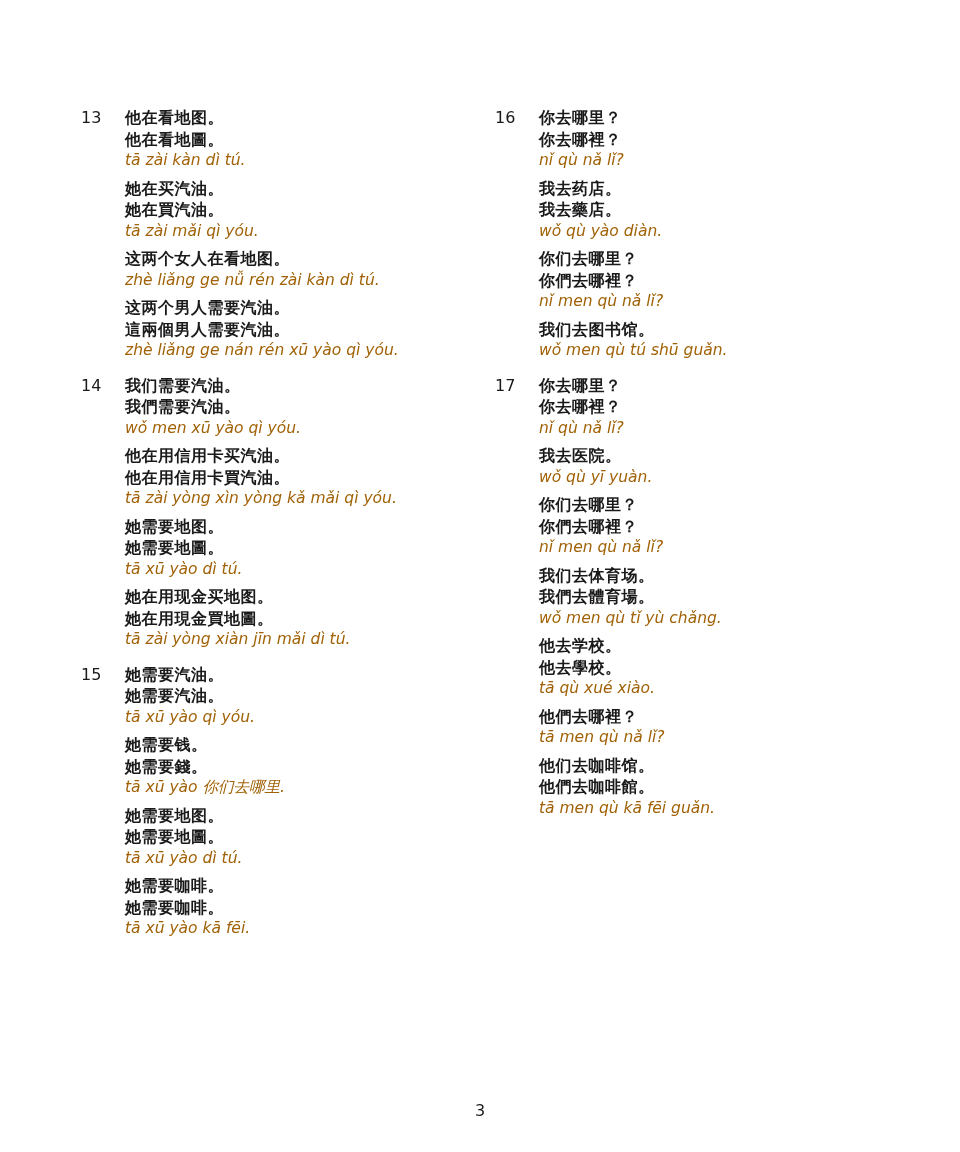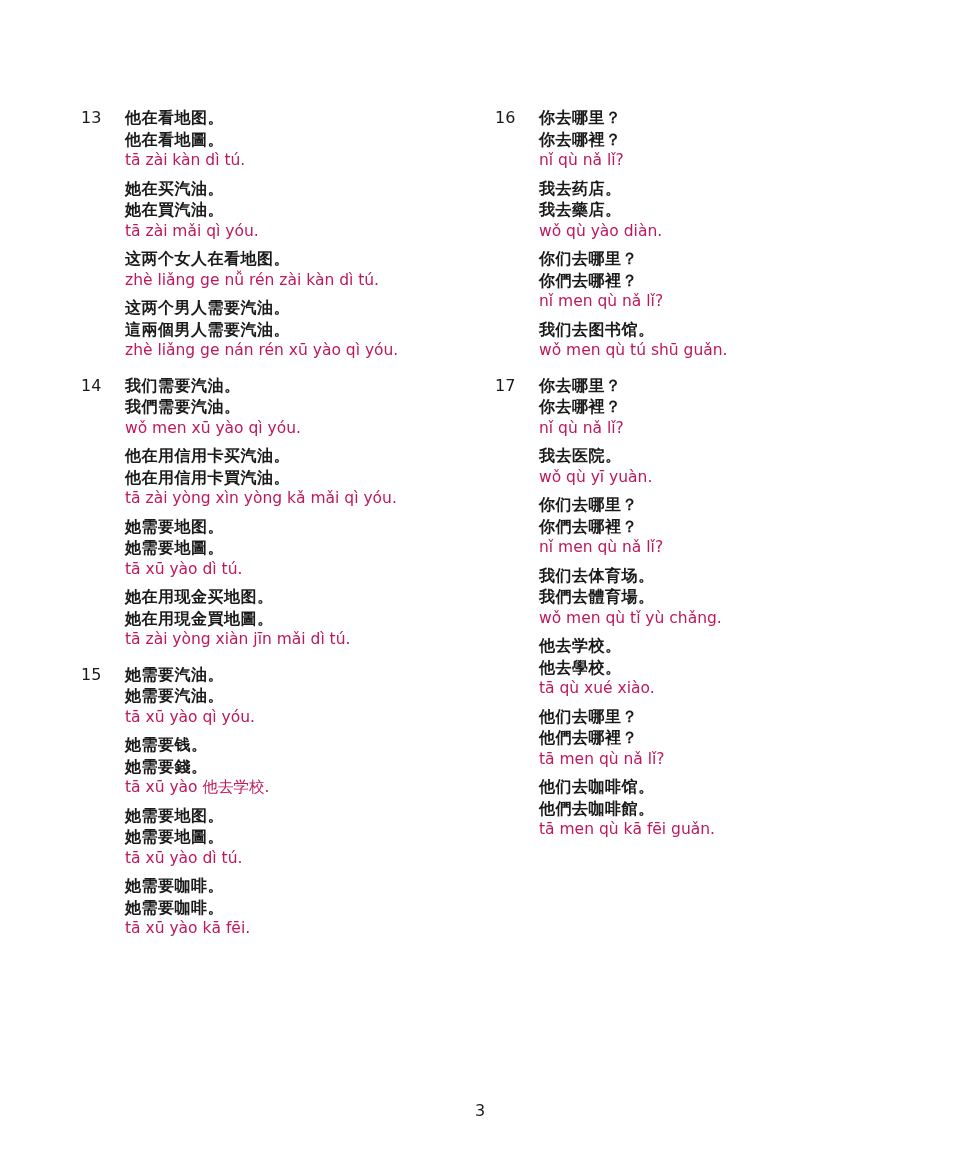--- a/index.html
+++ b/index.html
@@ -44,21 +44,22 @@
       white-space: nowrap;
     }
     .line.hanzi {
       font-weight: bold;
       font-size: 16px;
       letter-spacing: 0.5px;
     }
     .line.pinyin {
       font-family: "DejaVu Sans", "Liberation Sans", sans-serif;
       font-size: 15.5px;
-      color: #be185d;
+      color: #a16207;
+      font-style: italic;
     }
     .page-number {
       position: absolute;
       left: 0;
       width: 960px;
       top: 1101px;
       text-align: center;
       font-size: 16px;
       font-family: "DejaVu Sans", "Liberation Sans", sans-serif;
     }
@@ -118,21 +119,21 @@
   <div class="section">
     <div class="section-num">15</div>
     <div class="entry">
       <div class="line hanzi">她需要汽油。</div>
       <div class="line hanzi">她需要汽油。</div>
       <div class="line pinyin">tā xū yào qì yóu.</div>
     </div>
     <div class="entry">
       <div class="line hanzi">她需要钱。</div>
       <div class="line hanzi">她需要錢。</div>
-      <div class="line pinyin">tā xū yào 他去学校.</div>
+      <div class="line pinyin">tā xū yào 你们去哪里.</div>
     </div>
     <div class="entry">
       <div class="line hanzi">她需要地图。</div>
       <div class="line hanzi">她需要地圖。</div>
       <div class="line pinyin">tā xū yào dì tú.</div>
     </div>
     <div class="entry">
       <div class="line hanzi">她需要咖啡。</div>
       <div class="line hanzi">她需要咖啡。</div>
       <div class="line pinyin">tā xū yào kā fēi.</div>
@@ -185,21 +186,20 @@
       <div class="line hanzi">我们去体育场。</div>
       <div class="line hanzi">我們去體育場。</div>
       <div class="line pinyin">wǒ men qù tǐ yù chǎng.</div>
     </div>
     <div class="entry">
       <div class="line hanzi">他去学校。</div>
       <div class="line hanzi">他去學校。</div>
       <div class="line pinyin">tā qù xué xiào.</div>
     </div>
     <div class="entry">
-      <div class="line hanzi">他们去哪里？</div>
       <div class="line hanzi">他們去哪裡？</div>
       <div class="line pinyin">tā men qù nǎ lǐ?</div>
     </div>
     <div class="entry">
       <div class="line hanzi">他们去咖啡馆。</div>
       <div class="line hanzi">他們去咖啡館。</div>
       <div class="line pinyin">tā men qù kā fēi guǎn.</div>
     </div>
   </div>
 </div>

